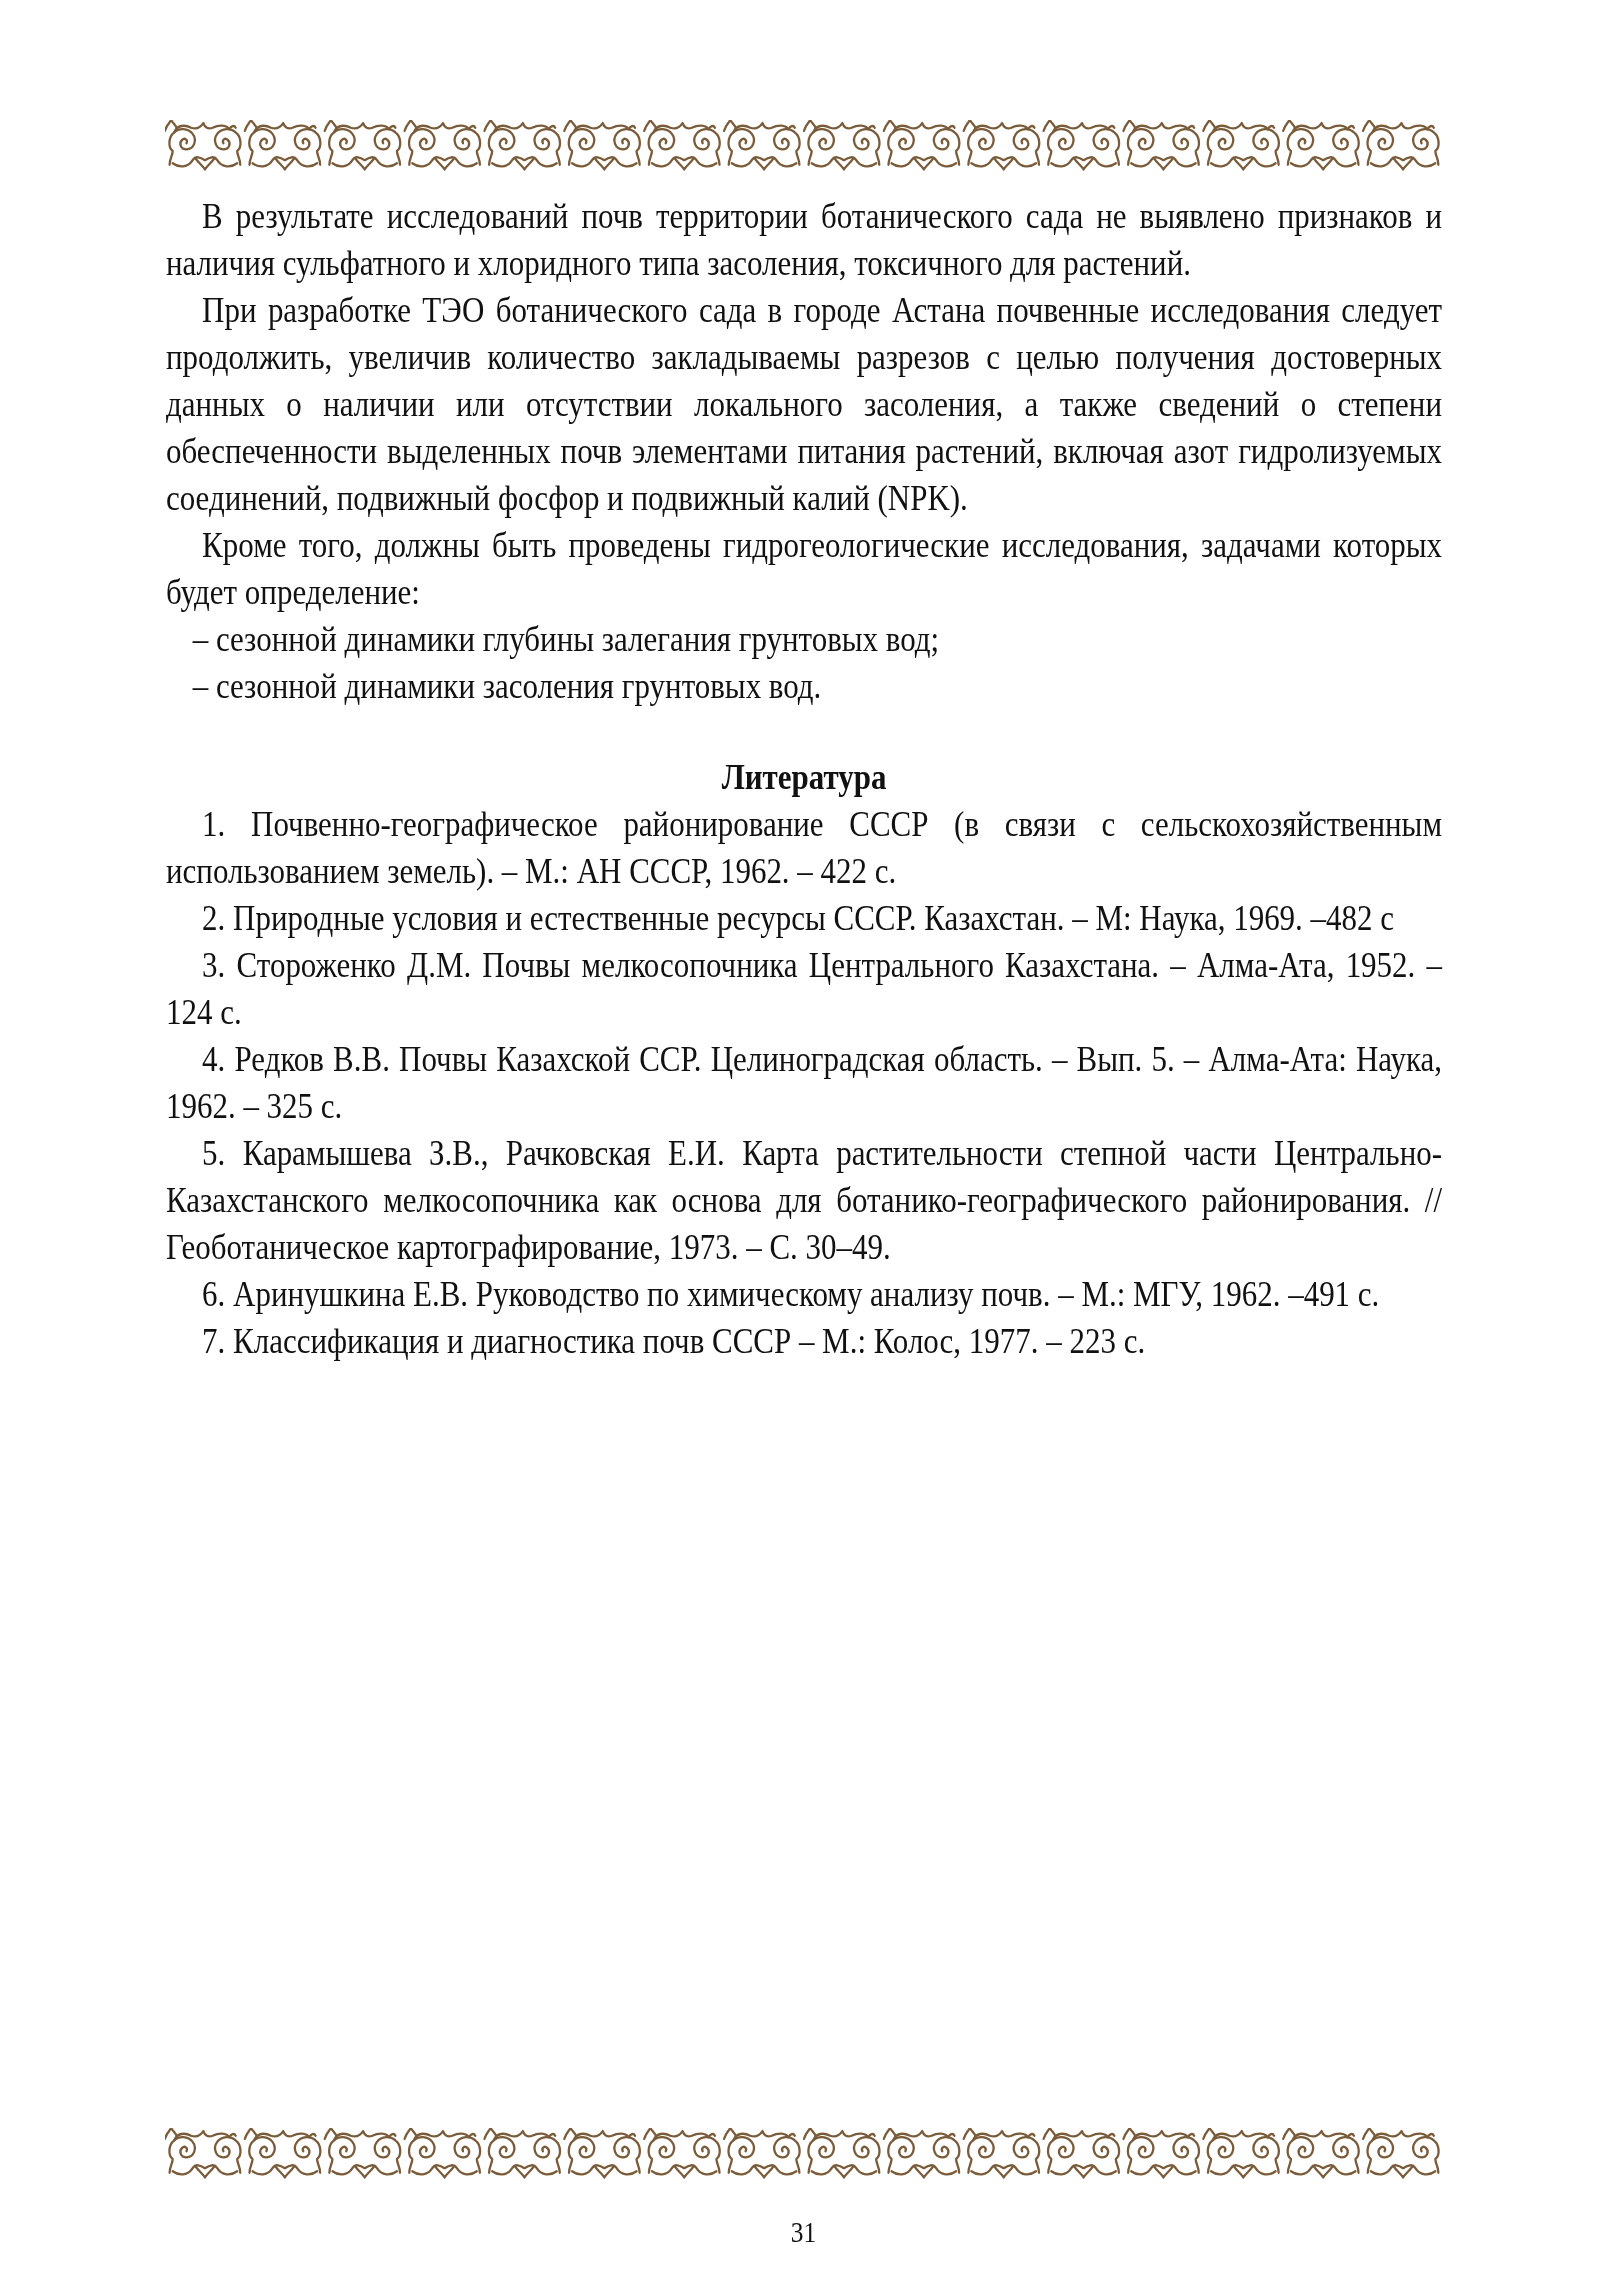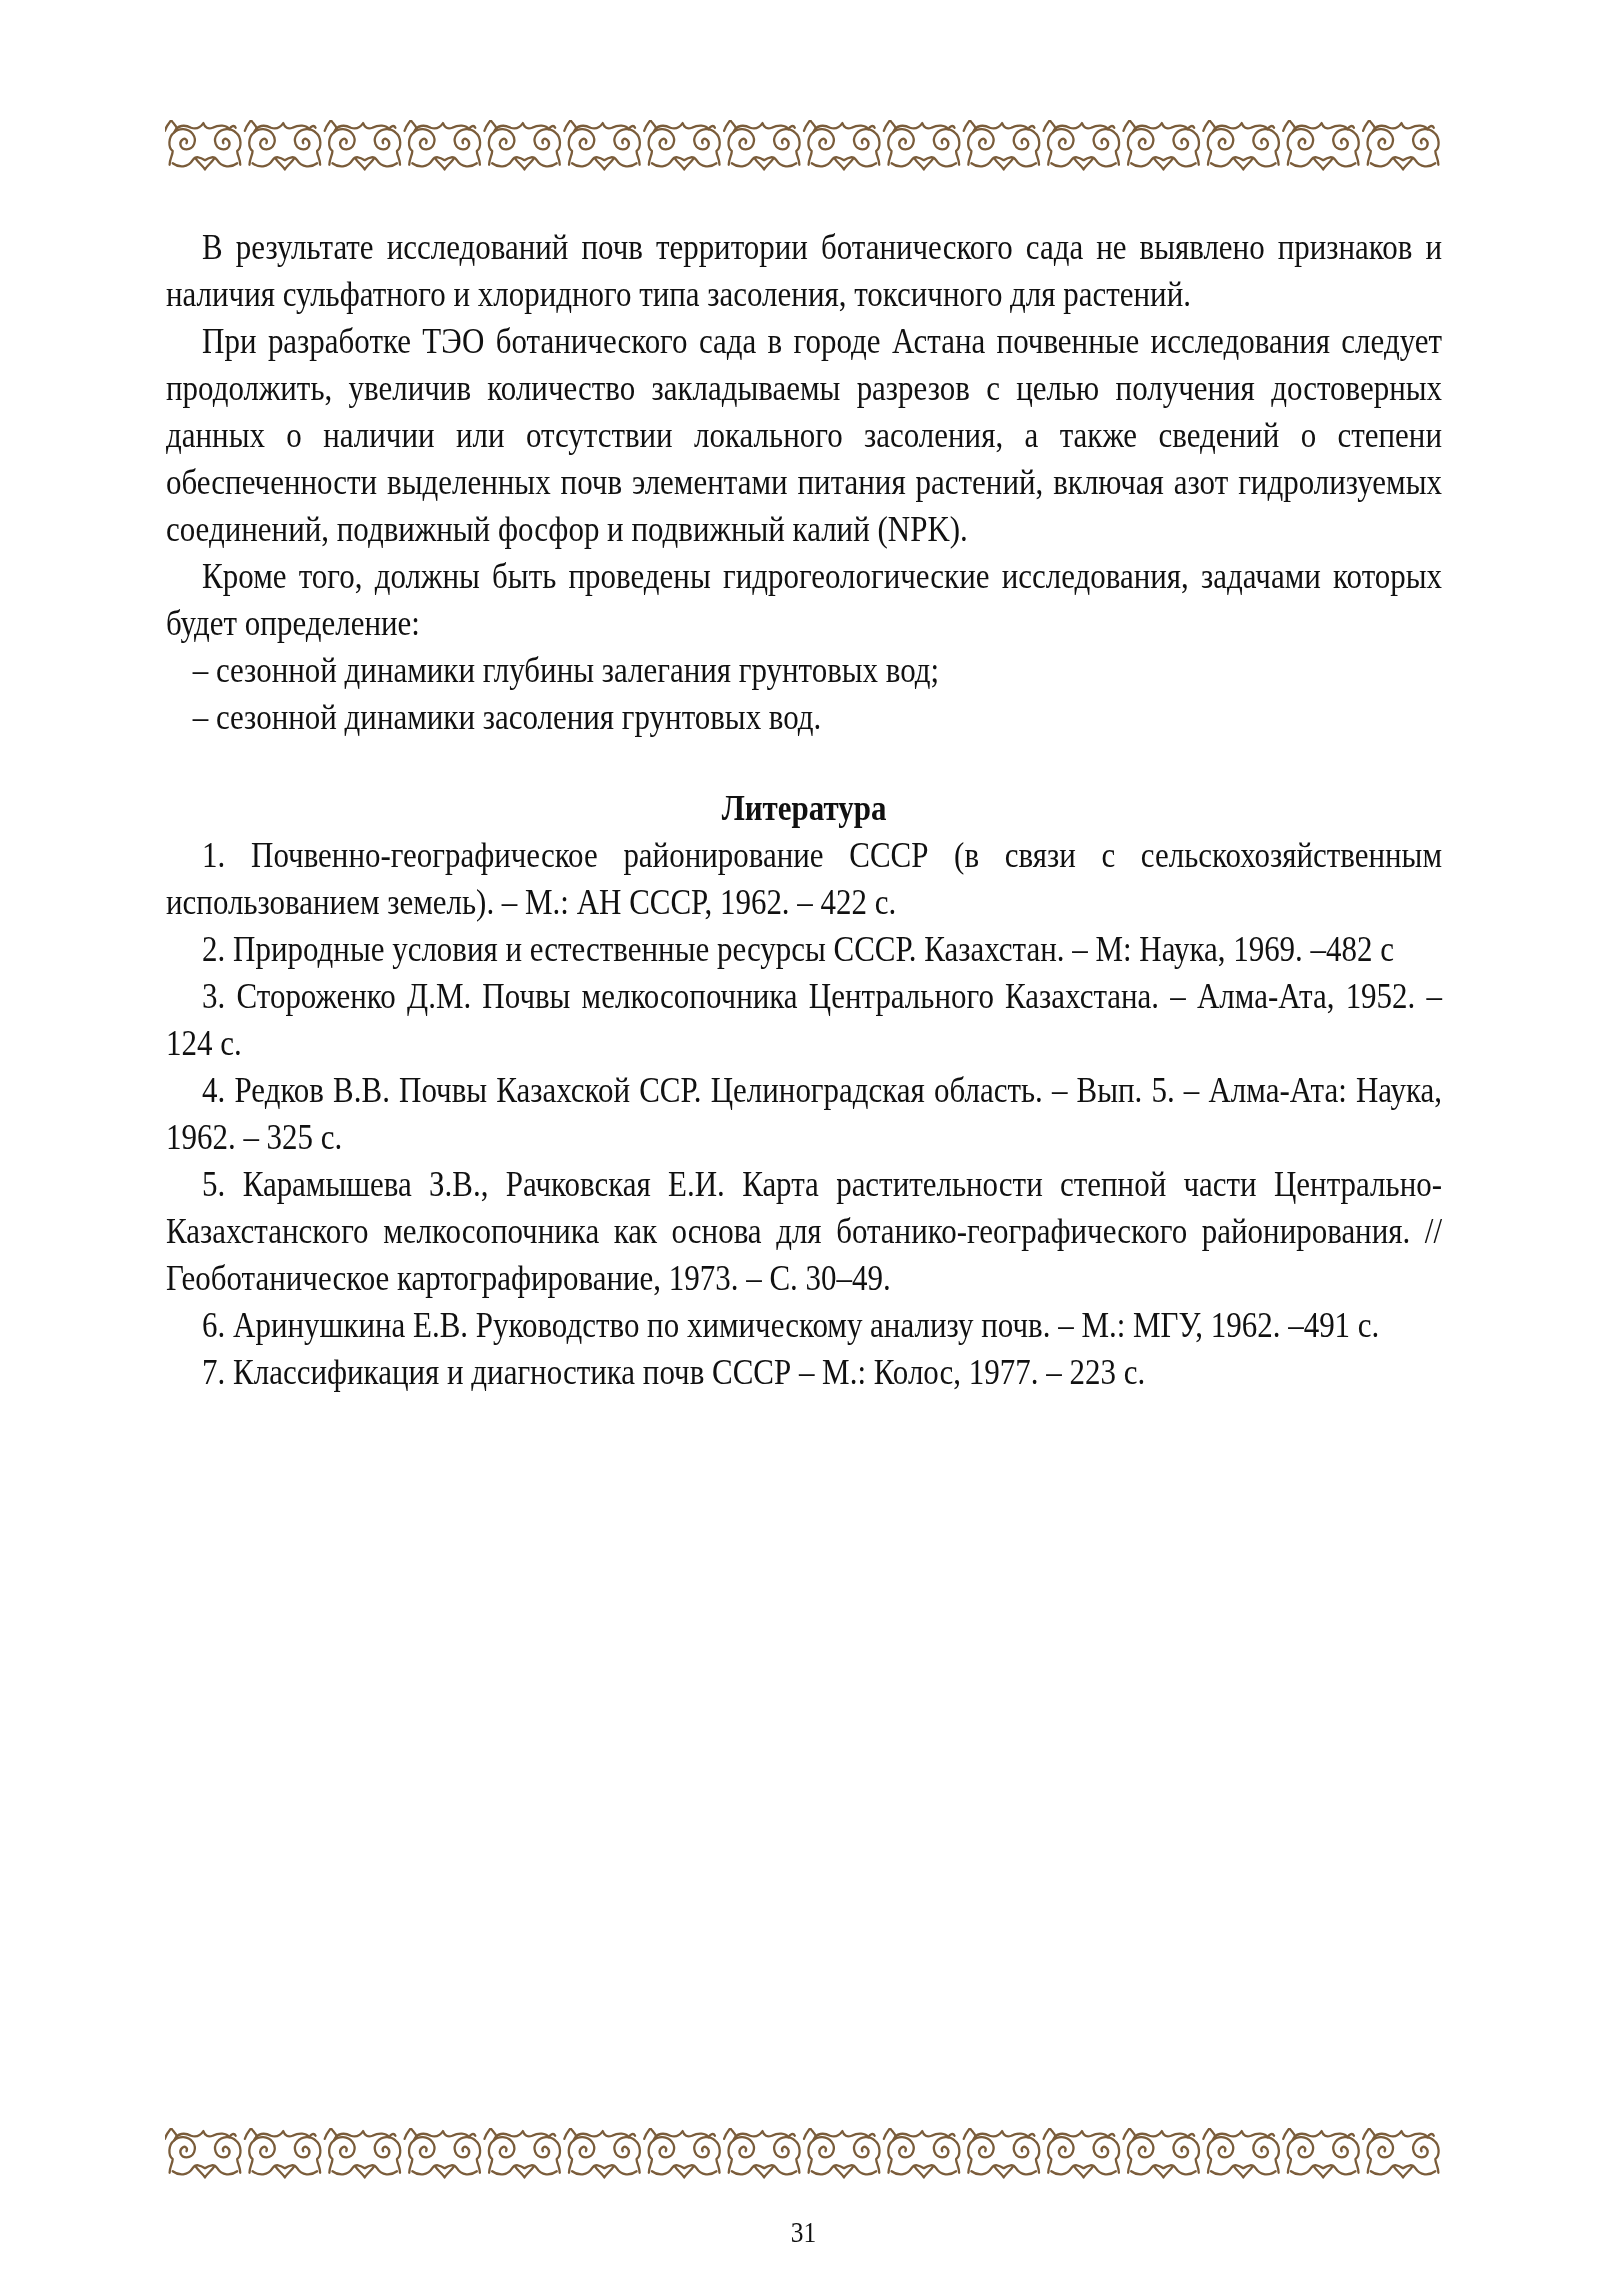--- a/index.html
+++ b/index.html
@@ -21,21 +21,21 @@
       width: 1278px;
       height: 51px;
     }
     .ornament svg { display: block; width: 100%; height: 100%; }
     #ornament-top { top: 120px; }
     #ornament-bottom { top: 2128px; }
 
     .content {
       position: absolute;
       left: 166px;
-      top: 224px;
+      top: 193px;
       width: 1276px;
     }
     .para {
       font-size: 36px;
       line-height: 47px;
       text-align: justify;
       text-align-last: left;
       margin: 0;
       transform: scaleX(0.86);
       transform-origin: left top;

